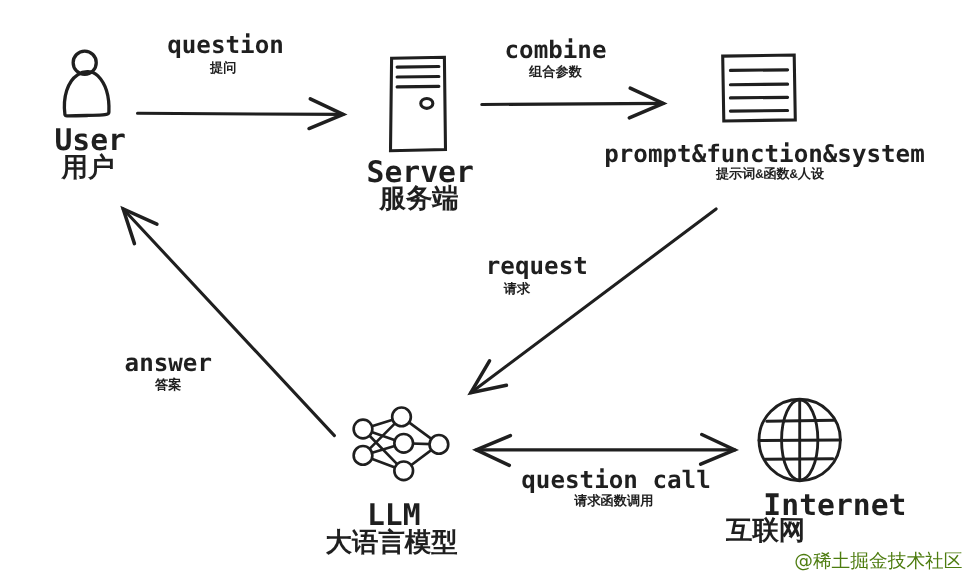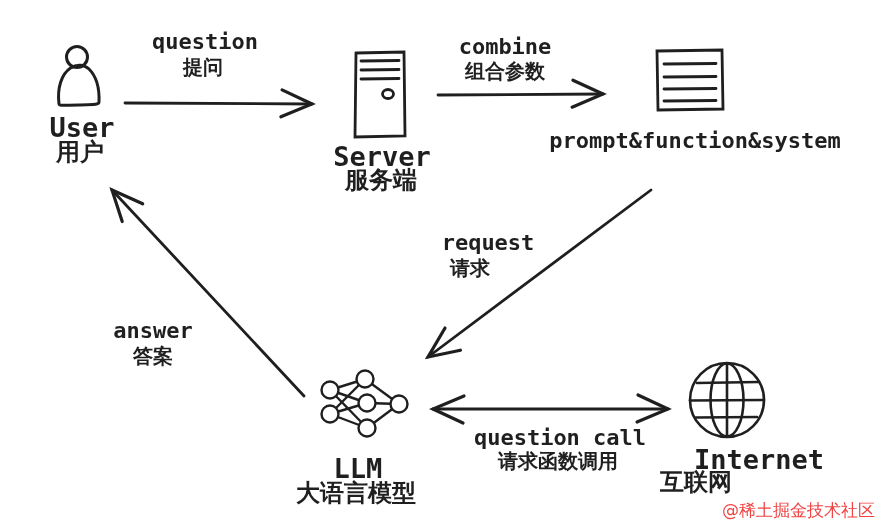--- a/index.html
+++ b/index.html
@@ -15,30 +15,30 @@
     position:absolute;
     transform:translateX(-50%);
     white-space:nowrap;
     color:#1f1f1f;
     font-weight:bold;
     text-align:right;
     line-height:1.1;
   }
   .en{font-family:"DejaVu Sans Mono",monospace;font-size:22px;}
   .en-node{font-family:"DejaVu Sans Mono",monospace;font-size:27px;}
-  .zh{font-family:Liberation Serif, serif;font-size:20px;}
+  .zh{font-family:Liberation Mono, monospace;font-size:12px;}
   .zh-node{font-family:"DejaVu Sans",sans-serif;font-size:24px;}
   .watermark{
     position:absolute;
     right:3px;top:501px;
     transform:none;
     font-family:"DejaVu Sans",sans-serif;
     font-size:17px;
     font-weight:normal;
-    color:#ef4444;
+    color:#4d7c0f;
     white-space:nowrap;
   }
 </style>
 </head>
 <body>
 
 <div class="stage">
 
   <svg width="878" height="524" viewBox="0 0 878 524">
     <defs>
@@ -106,20 +106,21 @@
     <line x1="433" y1="409" x2="668" y2="409" stroke="#1f1f1f" stroke-width="2.8" stroke-linecap="round" marker-start="url(#ah)" marker-end="url(#ah)"></line>
   </svg>
 
   <div class="label en-node" style="left:82px;top:113px;">User</div>
   <div class="label zh-node" style="left:80px;top:139px;">用户</div>
 
   <div class="label en-node" style="left:382px;top:142px;">Server</div>
   <div class="label zh-node" style="left:381px;top:167px;">服务端</div>
 
   <div class="label en" style="left:695px;top:129px;">prompt&amp;function&amp;system</div>
+  <div class="label zh" style="left:700px;top:153px;">提示词&amp;函数&amp;人设</div>
 
   <div class="label en-node" style="left:358px;top:454px;">LLM</div>
   <div class="label zh-node" style="left:356px;top:480px;">大语言模型</div>
 
   <div class="label en-node" style="left:759px;top:445px;">Internet</div>
   <div class="label zh-node" style="left:696px;top:469px;">互联网</div>
 
   <div class="label en" style="left:205px;top:30px;">question</div>
   <div class="label zh" style="left:203px;top:56px;">提问</div>
 

